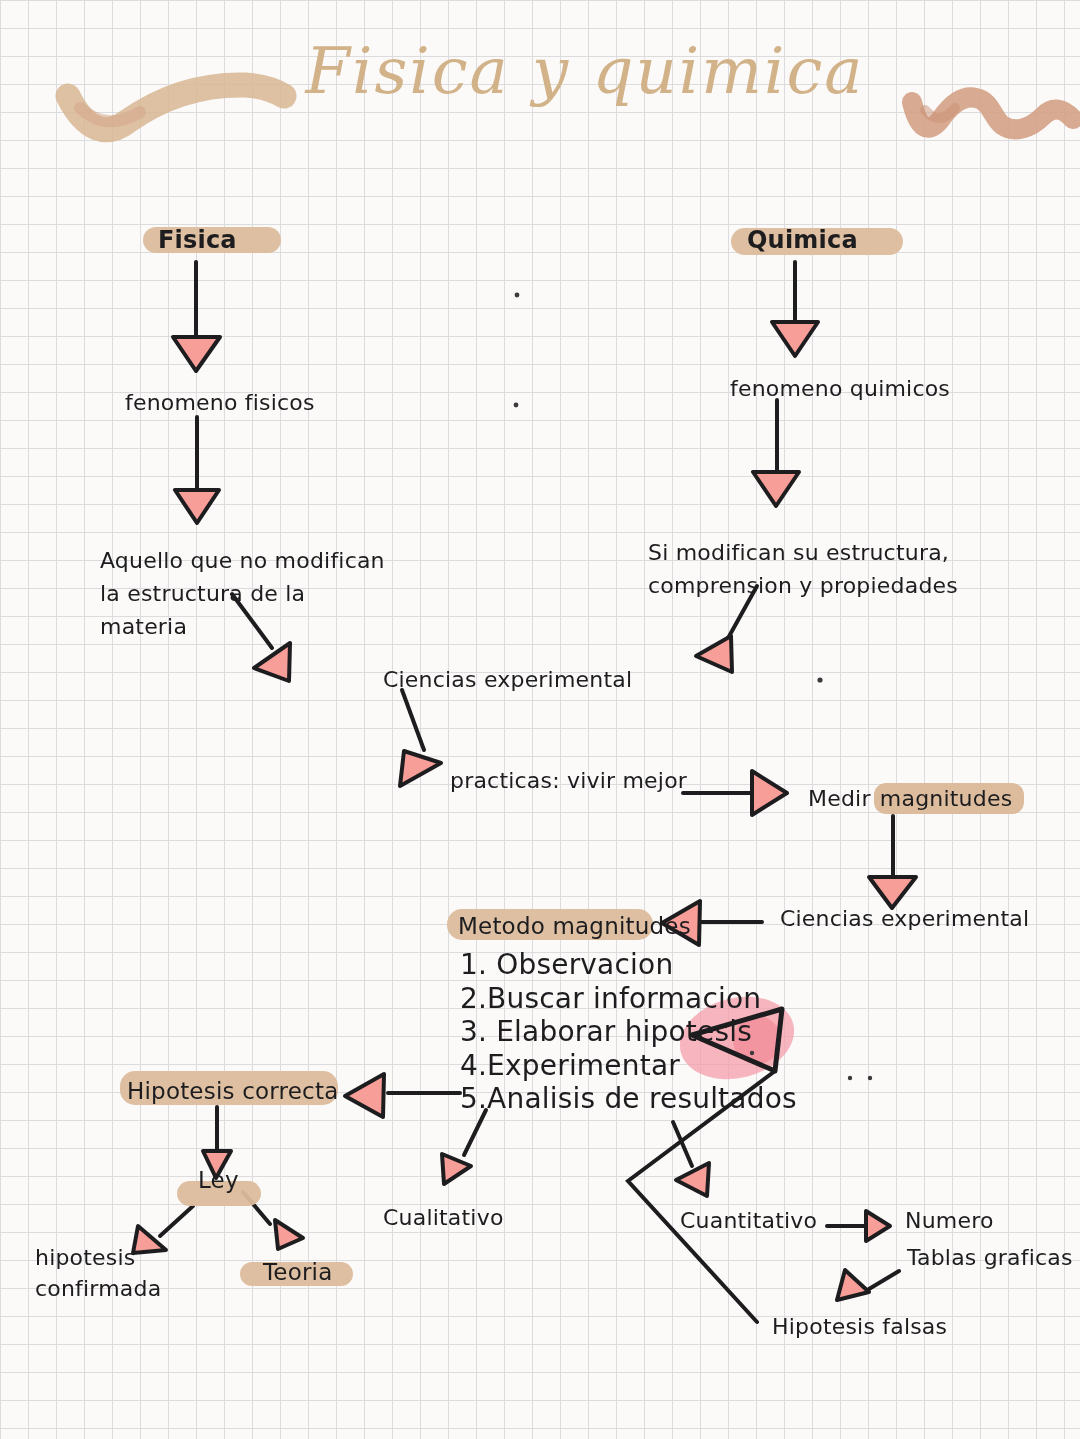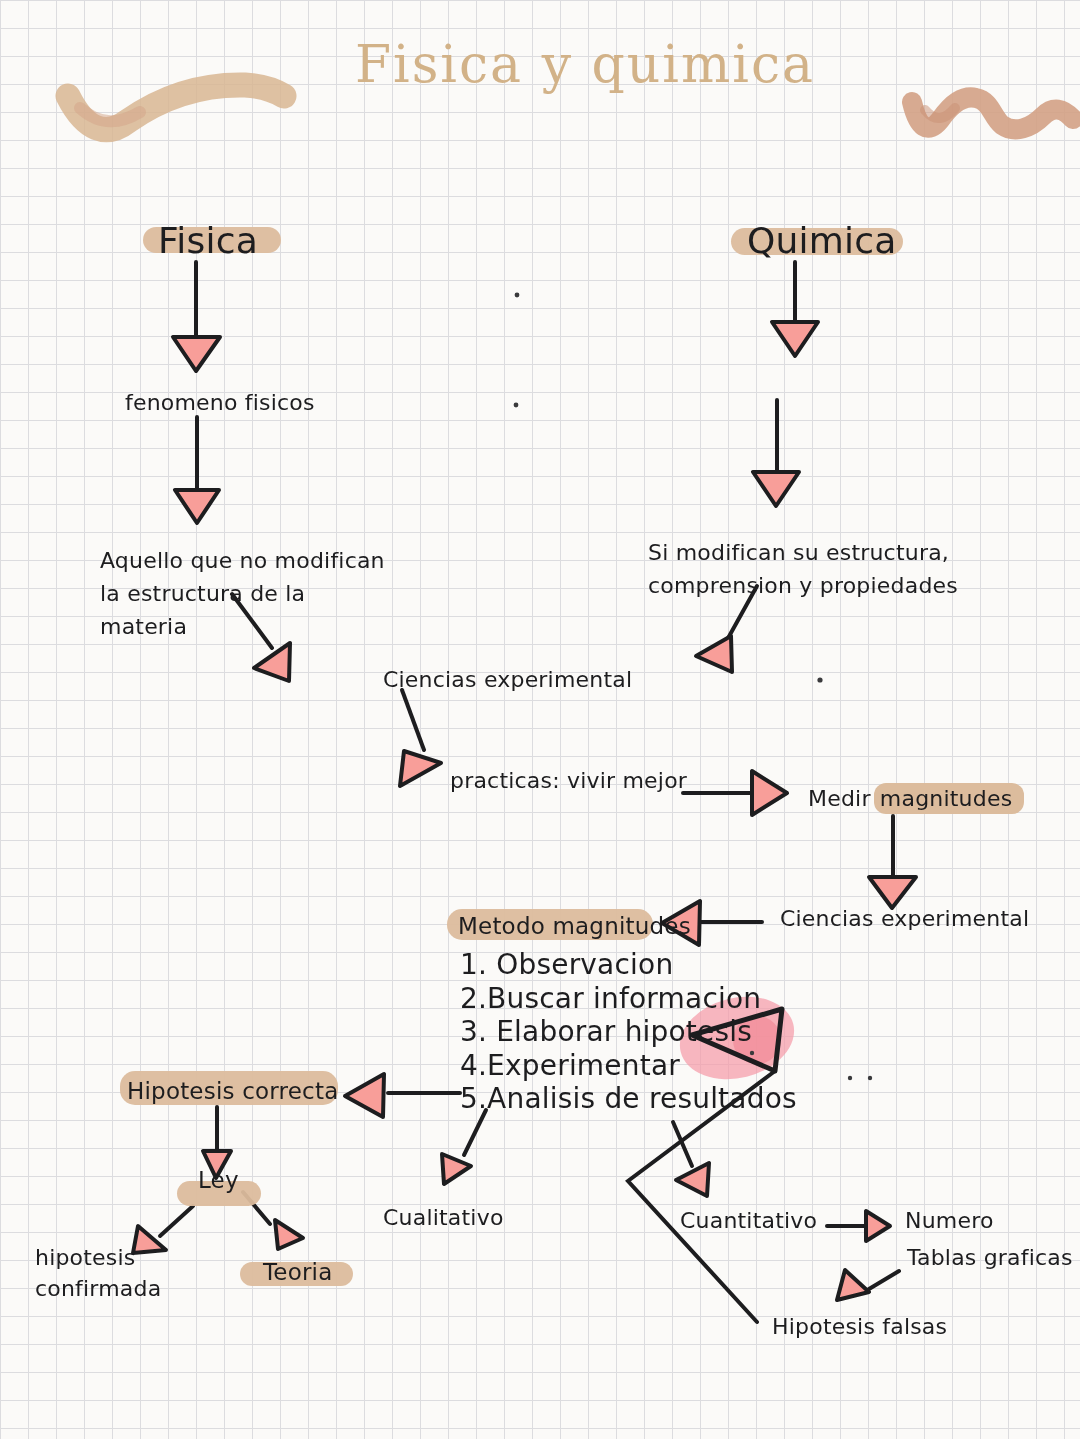--- a/index.html
+++ b/index.html
@@ -24,32 +24,32 @@
     position:absolute;z-index:2;
     background:#dcbc9d;border-radius:15px;opacity:.95;
   }
   .node{
     position:absolute;z-index:3;
     font-size:22px;line-height:33px;white-space:nowrap;
     letter-spacing:.2px;
   }
   .node.small-lh{line-height:31px;}
   .node.lh32{line-height:32px;}
-  .label-lg{font-size:36px;}
+  .label-lg{font-size:24px;font-weight:bold;}
   .label-md{font-size:23px;}
   .hl{
     background:#dcbc9d;border-radius:12px;
     padding:3px 12px 3px 6px;margin-left:-4px;
   }
   .steps{position:absolute;z-index:3;font-size:28px;line-height:33.5px;white-space:nowrap;letter-spacing:.2px;}
   .title{
     position:absolute;z-index:3;
     left:585px;top:34px;transform:translateX(-50%);
-    font-family:"DejaVu Serif", serif;
-    font-size:52px;color:#d2b288;white-space:nowrap;
+    font-family:"DejaVu Serif", serif;font-style:italic;
+    font-size:64px;color:#d2b288;white-space:nowrap;
     letter-spacing:2px;
   }
 </style>
 </head>
 <body>
 
 <div class="page">
 
   <svg class="connectors" width="1080" height="1439" viewBox="0 0 1080 1439">
 
@@ -178,20 +178,21 @@
   <div class="pill" style="left:120px;top:1071px;width:218px;height:34px;"></div>
   <div class="pill" style="left:177px;top:1181px;width:84px;height:25px;"></div>
   <div class="pill" style="left:240px;top:1262px;width:113px;height:24px;"></div>
 
   <div class="title">Fisica y quimica</div>
 
   <div class="node label-lg" style="left:158px;top:224px;">Fisica</div>
   <div class="node label-lg" style="left:747px;top:224px;">Quimica</div>
 
   <div class="node" style="left:125px;top:386px;">fenomeno fisicos</div>
+  <div class="node" style="left:730px;top:372px;">fenomeno quimicos</div>
 
   <div class="node" style="left:100px;top:544px;">
     <div>Aquello que no modifican</div>
     <div>la estructura de la</div>
     <div>materia</div>
   </div>
 
   <div class="node" style="left:648px;top:536px;">
     <div>Si modifican su estructura,</div>
     <div>comprension y propiedades</div>

